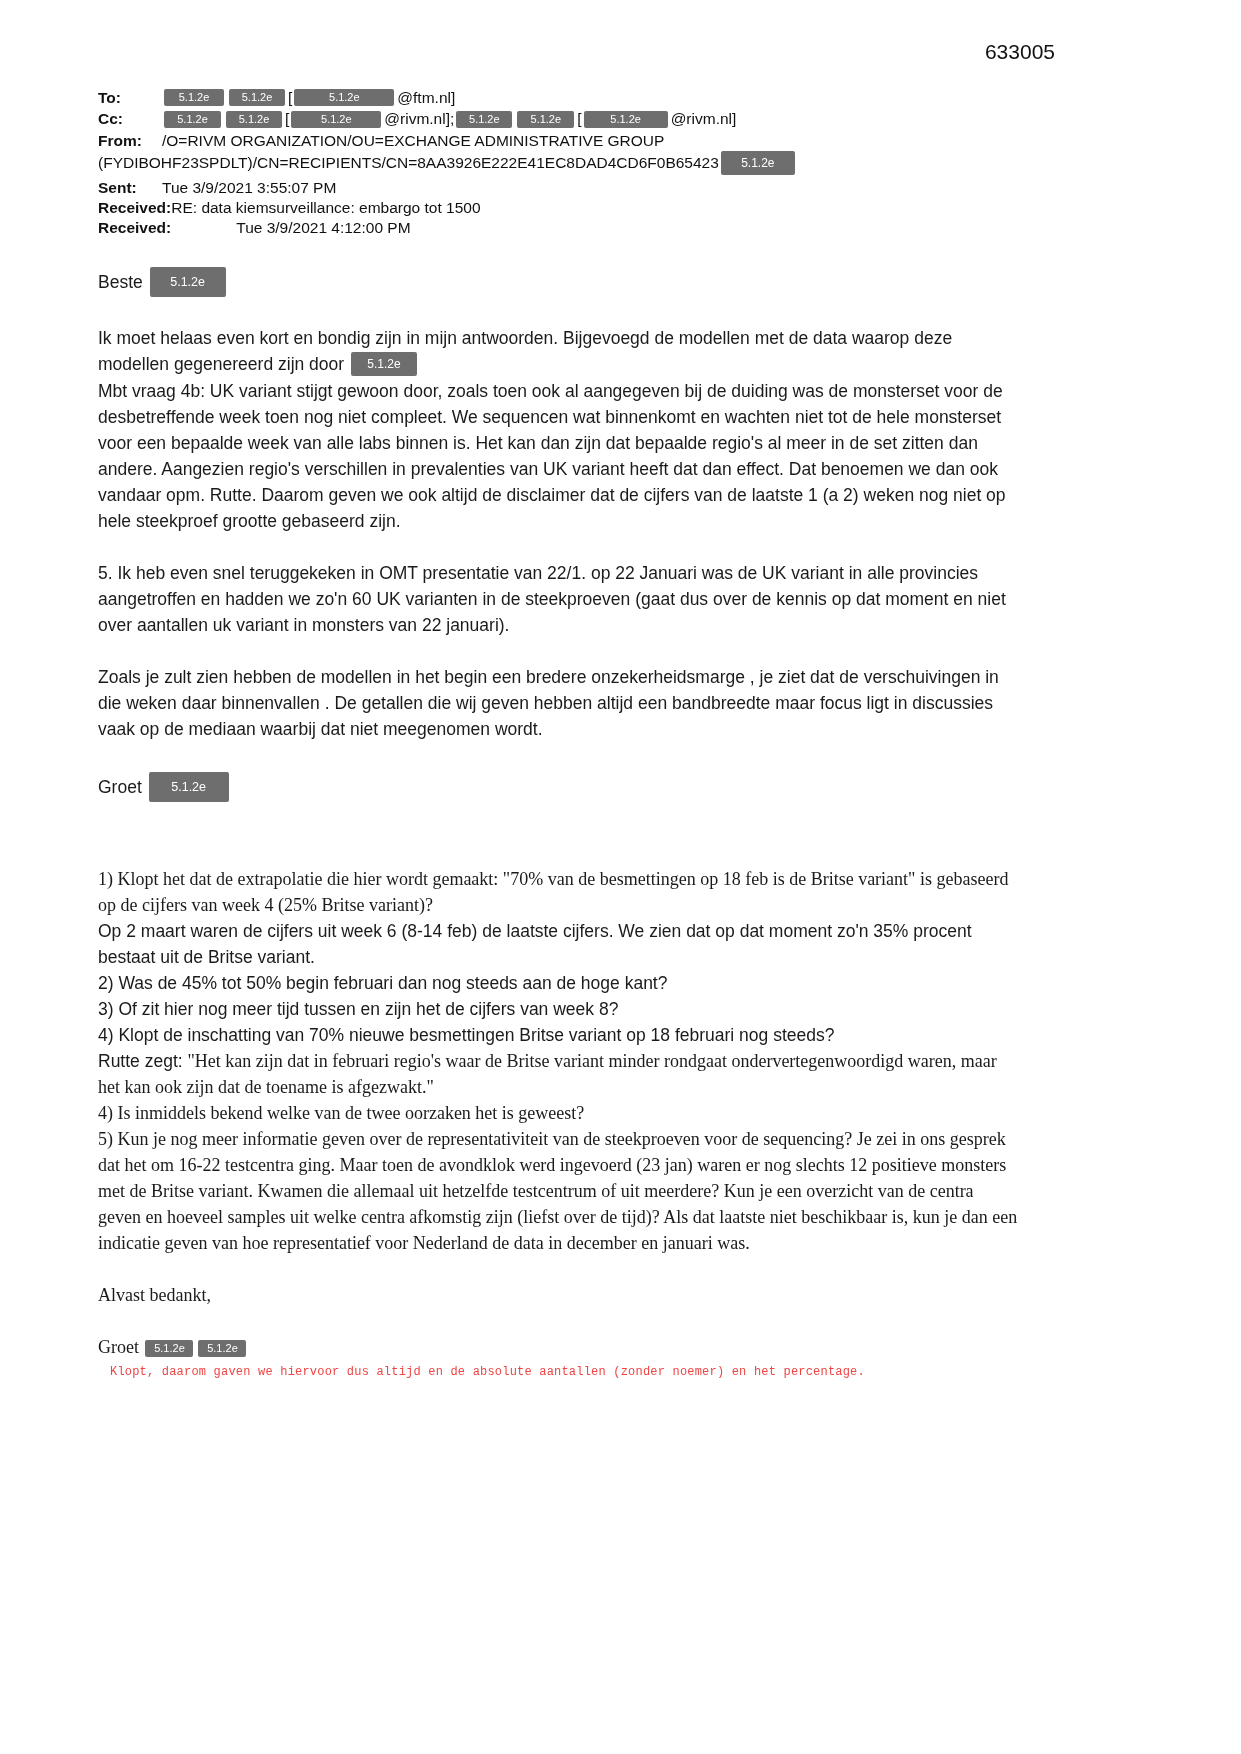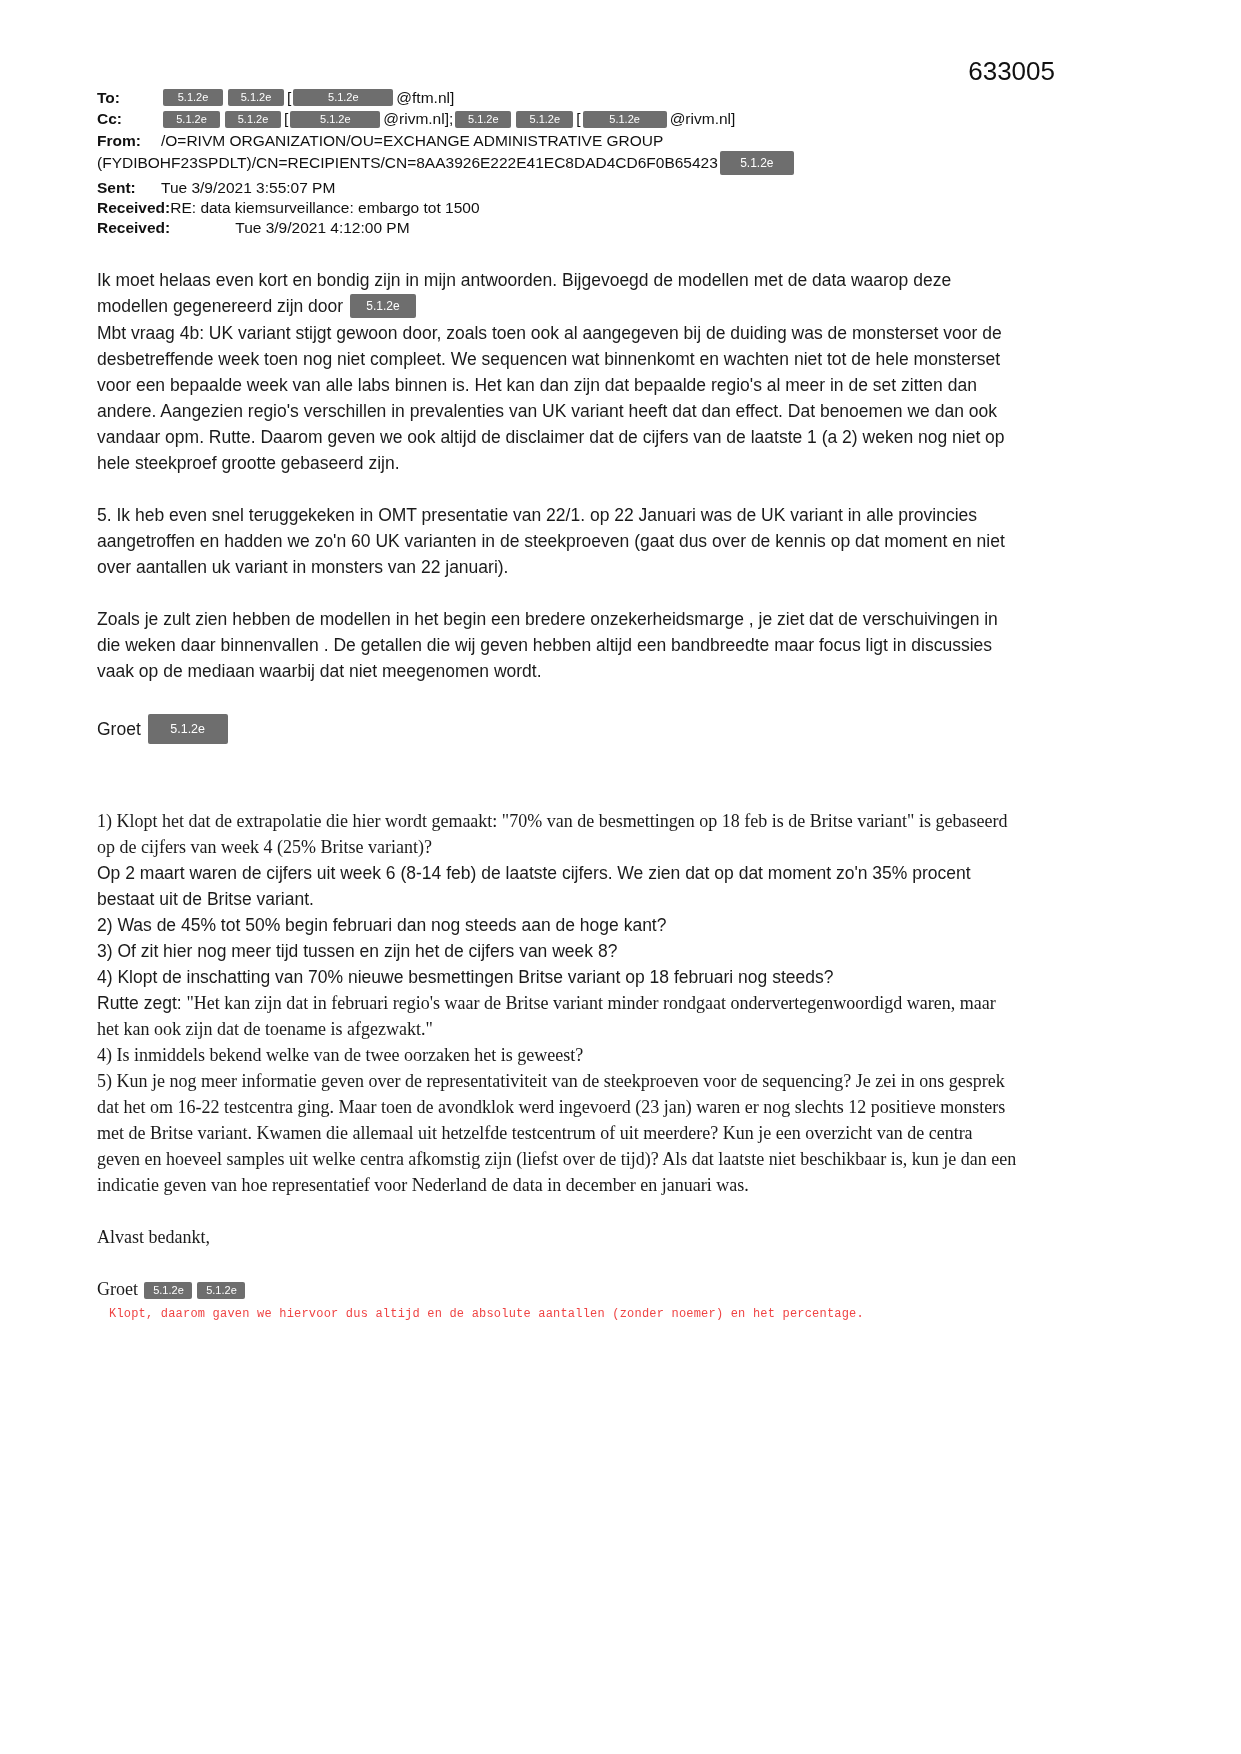--- a/index.html
+++ b/index.html
@@ -3,23 +3,23 @@
 <meta charset="utf-8">
 <style>
   * { margin:0; padding:0; box-sizing:border-box; }
   html,body { background:#ffffff; }
   body {
     width:1241px; height:1754px; position:relative; overflow:hidden;
     font-family:"Liberation Sans", sans-serif; color:#1c1c1c;
   }
   .doc-number {
     position:absolute; top:40px; right:186px;
-    font-size:26px; color:#111;margin-top:16px;
+    font-size:21px; color:#111;
   }
-  .page { padding:88px 0 0 97px; }
+  .page { padding:88px 0 0 52px;margin-left:46px; }
 
   
   .header { font-size:15.5px; line-height:19px; color:#111; }
   .header-line { display:flex; align-items:flex-start; min-height:19px; margin-bottom:1px; }
   .hl-label { font-weight:bold; min-width:64px; white-space:nowrap; }
   .hl-value { flex:1; }
   .header-line.indent .hl-value { padding-left:65px; }
 
   .attachment-row { margin-top:3px; font-size:15.5px; line-height:19px; }
   a.link { color:#20209a; text-decoration:underline; cursor:pointer; }
@@ -78,20 +78,21 @@
       <div class="header-line">
         <span class="hl-label">Received:</span>
         <div class="hl-value"><span>RE: data kiemsurveillance: embargo tot 1500</span></div>
       </div>
       <div class="header-line indent">
         <span class="hl-label">Received:</span>
         <div class="hl-value"><span>Tue 3/9/2021 4:12:00 PM</span></div>
       </div>
     </div>
   <div class="content">
+      <div class="block sans gap-2"><span>Beste </span><span class="redaction lg" style="min-width: 76px;">5.1.2e</span></div>
       <div class="block sans gap-1"><span>Ik moet helaas even kort en bondig zijn in mijn antwoorden. Bijgevoegd de modellen met de data waarop deze modellen gegenereerd zijn door </span><span class="redaction md" style="min-width: 66px;">5.1.2e</span><br><span>Mbt vraag 4b: UK variant stijgt gewoon door, zoals toen ook al aangegeven bij de duiding was de monsterset voor de desbetreffende week toen nog niet compleet. We sequencen wat binnenkomt en wachten niet tot de hele monsterset voor een bepaalde week van alle labs binnen is. Het kan dan zijn dat bepaalde regio's al meer in de set zitten dan andere. Aangezien regio's verschillen in prevalenties van UK variant heeft dat dan effect. Dat benoemen we dan ook vandaar opm. Rutte. Daarom geven we ook altijd de disclaimer dat de cijfers van de laatste 1 (a 2) weken nog niet op hele steekproef grootte gebaseerd zijn.</span></div>
       <div class="block sans gap-1"><span>5. Ik heb even snel teruggekeken in OMT presentatie van 22/1. op 22 Januari was de UK variant in alle provincies aangetroffen en hadden we zo'n 60 UK varianten in de steekproeven (gaat dus over de kennis op dat moment en niet over aantallen uk variant in monsters van 22 januari).</span></div>
       <div class="block sans gap-1"><span>Zoals je zult zien hebben de modellen in het begin een bredere onzekerheidsmarge , je ziet dat de verschuivingen in die weken daar binnenvallen . De getallen die wij geven hebben altijd een bandbreedte maar focus ligt in discussies vaak op de mediaan waarbij dat niet meegenomen wordt.</span></div>
       <div class="block sans gap-2"><span>Groet </span><span class="redaction lg" style="min-width: 80px;">5.1.2e</span></div>
       <div class="block serif gap-3"><span>1) Klopt het dat de extrapolatie die hier wordt gemaakt: "70% van de besmettingen op 18 feb is de Britse variant" is gebaseerd op de cijfers van week 4 (25% Britse variant)?</span></div>
       <div class="block sans gap-0"><span>Op 2 maart waren de cijfers uit week 6 (8-14 feb) de laatste cijfers. We zien dat op dat moment zo'n 35% procent bestaat uit de Britse variant.</span></div>
       <div class="block sans gap-0"><span>2) Was de 45% tot 50% begin februari dan nog steeds aan de hoge kant?</span></div>
       <div class="block sans gap-0"><span>3) Of zit hier nog meer tijd tussen en zijn het de cijfers van week 8?</span></div>
       <div class="block sans gap-0"><span>4) Klopt de inschatting van 70% nieuwe besmettingen Britse variant op 18 februari nog steeds?</span></div>
       <div class="block sans gap-0"><span>Rutte zegt: </span><span class="serif-run">"Het kan zijn dat in februari regio's waar de Britse variant minder rondgaat ondervertegenwoordigd waren, maar het kan ook zijn dat de toename is afgezwakt."</span></div>

